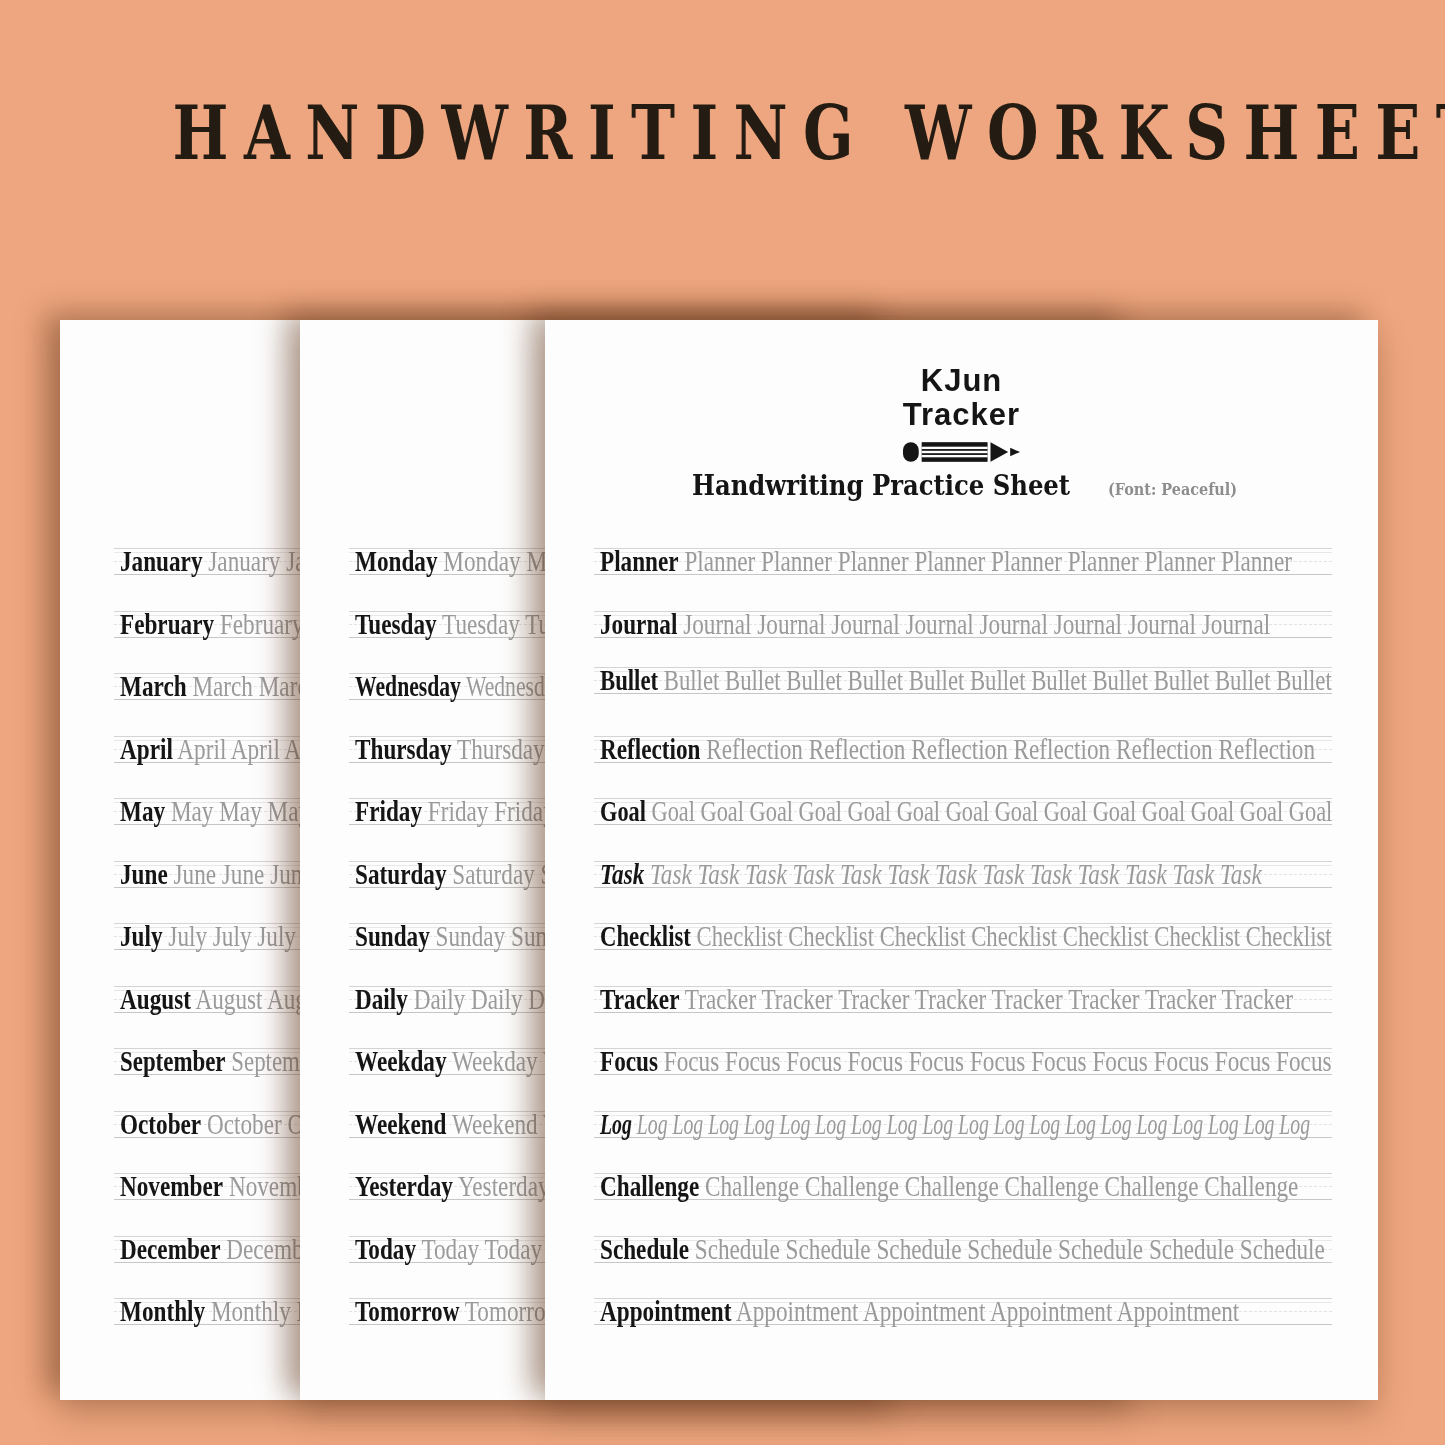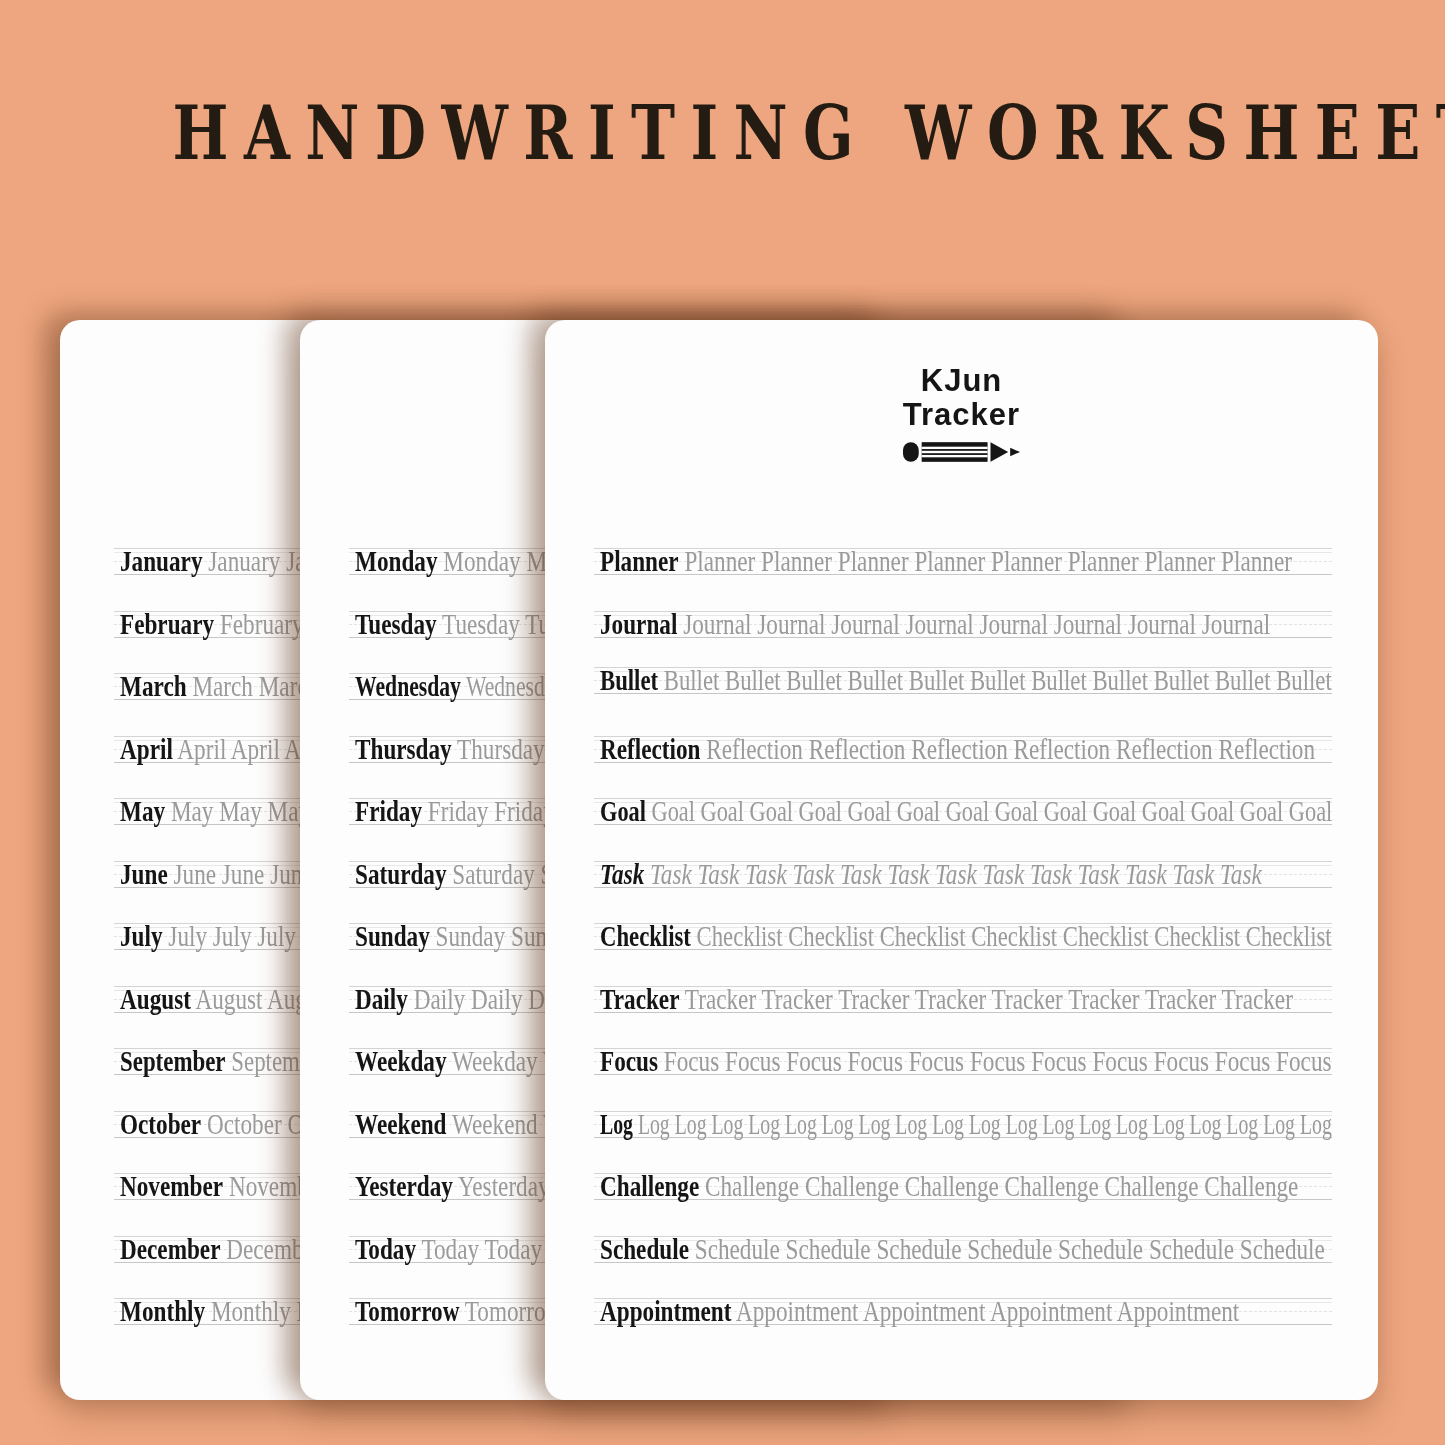--- a/index.html
+++ b/index.html
@@ -9,21 +9,21 @@
   
   .hero{position:absolute;top:0;left:0;right:0;text-align:center;color:var(--ink_dark,#241c12);}
   .hero h1{margin:96px 0 0;font-size:74px;font-weight:700;line-height:1;white-space:nowrap;}
   .hero h1 .squeeze{display:inline-block;transform:scaleX(0.80);transform-origin:50% 50%;letter-spacing:0.26em;}
   .hero p{margin:16px 0 0;font-size:45px;font-weight:700;line-height:1.1;white-space:nowrap;}
   .hero p .squeeze{display:inline-block;transform:scaleX(0.88);transform-origin:50% 50%;letter-spacing:0.02em;}
 
   
   .page{position:absolute;top:320px;width:833px;height:1080px;background:var(--page,#fdfdfd);
         overflow:hidden;
-        box-shadow:-16px -8px 26px rgba(97,54,28,0.40), 0 16px 30px rgba(97,54,28,0.26);border-radius:20px;}
+        box-shadow:-16px -8px 26px rgba(97,54,28,0.40), 0 16px 30px rgba(97,54,28,0.26);}
   .page-months{left:60px;z-index:1;}
   .page-days{left:300px;z-index:2;}
   .page-front{left:545px;z-index:3;}
 
   
   .logo{position:absolute;top:44px;left:0;right:0;text-align:center;color:var(--ink,#151515);}
   .logo .logo-line{font-family:"Liberation Sans",sans-serif;font-weight:bold;font-size:31px;line-height:34px;letter-spacing:1px;}
   .logo svg{margin-top:5px;}
   .sheet-head{position:absolute;top:150px;left:0;right:0;text-align:center;white-space:nowrap;}
   .sheet-title{display:inline-block;transform:scaleX(0.9);transform-origin:50% 50%;
@@ -253,20 +253,24 @@
       <svg width="118" height="30" viewBox="0 0 120 30" aria-hidden="true">
         <rect x="0" y="5" width="16" height="20" rx="8" fill="#151515"></rect>
         <rect x="19" y="5" width="67" height="20" fill="#151515"></rect>
         <rect x="19" y="9.6" width="67" height="2.4" fill="#fdfdfd"></rect>
         <rect x="19" y="13.8" width="67" height="2.4" fill="#fdfdfd"></rect>
         <rect x="19" y="18" width="67" height="2.4" fill="#fdfdfd"></rect>
         <polygon points="89,5 89,25 107,15" fill="#151515"></polygon>
         <polygon points="109,10.7 109,19.3 119,15" fill="#151515"></polygon>
       </svg>
     </div>
+    <div class="sheet-head">
+      <span class="sheet-title">Handwriting Practice Sheet</span>
+      <span class="font-note">(Font: Peaceful)</span>
+    </div>
     <div class="rows">
         <div class="prow" style="top: 0px;">
           <i class="gl gl-t"></i>
           <i class="gl gl-t2"></i>
           <i class="gl gl-m"></i>
           <i class="gl gl-b"></i>
           <span class="ptext" style="transform: scaleX(0.8);"><b>Planner</b><span> Planner Planner Planner Planner Planner Planner Planner Planner</span></span>
         </div>
         <div class="prow" style="top: 62.5px;">
           <i class="gl gl-t"></i>
@@ -317,21 +321,21 @@
           <i class="gl gl-b"></i>
           <span class="ptext" style="transform: scaleX(0.8);"><b>Tracker</b><span> Tracker Tracker Tracker Tracker Tracker Tracker Tracker Tracker</span></span>
         </div>
         <div class="prow" style="top: 500px;">
           <i class="gl gl-t"></i>
           <i class="gl gl-t2"></i>
           <i class="gl gl-m"></i>
           <i class="gl gl-b"></i>
           <span class="ptext" style="transform: scaleX(0.8);"><b>Focus</b><span> Focus Focus Focus Focus Focus Focus Focus Focus Focus Focus Focus</span></span>
         </div>
-        <div class="prow" style="top: 562.5px;">
+        <div class="prow" style="top: 562.5px; font-style: italic;">
           <i class="gl gl-t"></i>
           <i class="gl gl-t2"></i>
           <i class="gl gl-m"></i>
           <i class="gl gl-b"></i>
           <span class="ptext" style="transform: scaleX(0.681564);"><b>Log</b><span> Log Log Log Log Log Log Log Log Log Log Log Log Log Log Log Log Log Log Log</span></span>
         </div>
         <div class="prow" style="top: 625px;">
           <i class="gl gl-t"></i>
           <i class="gl gl-t2"></i>
           <i class="gl gl-m"></i>

